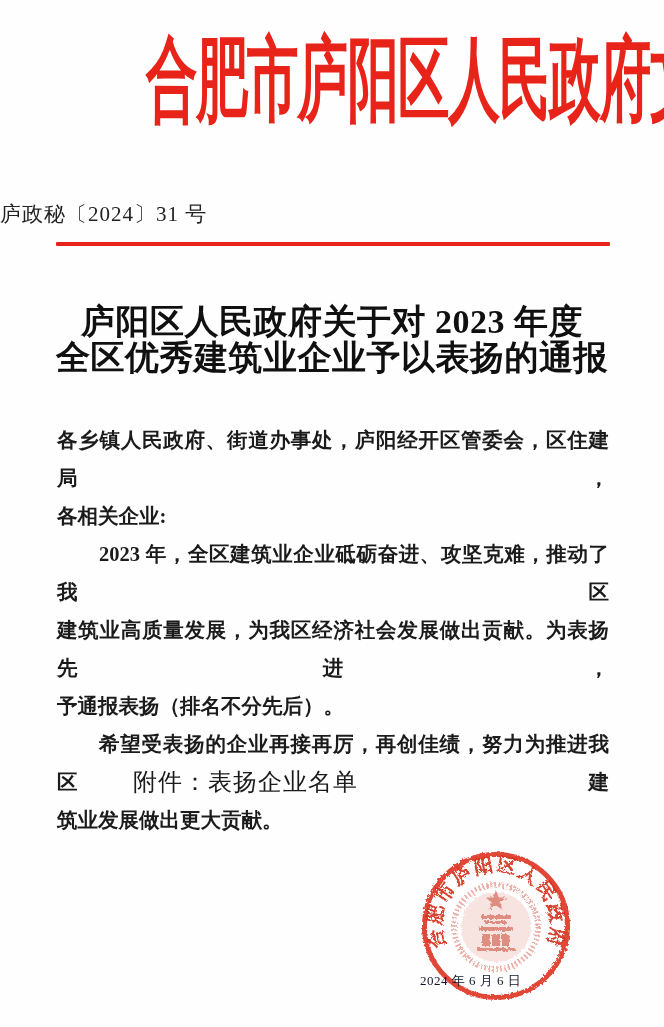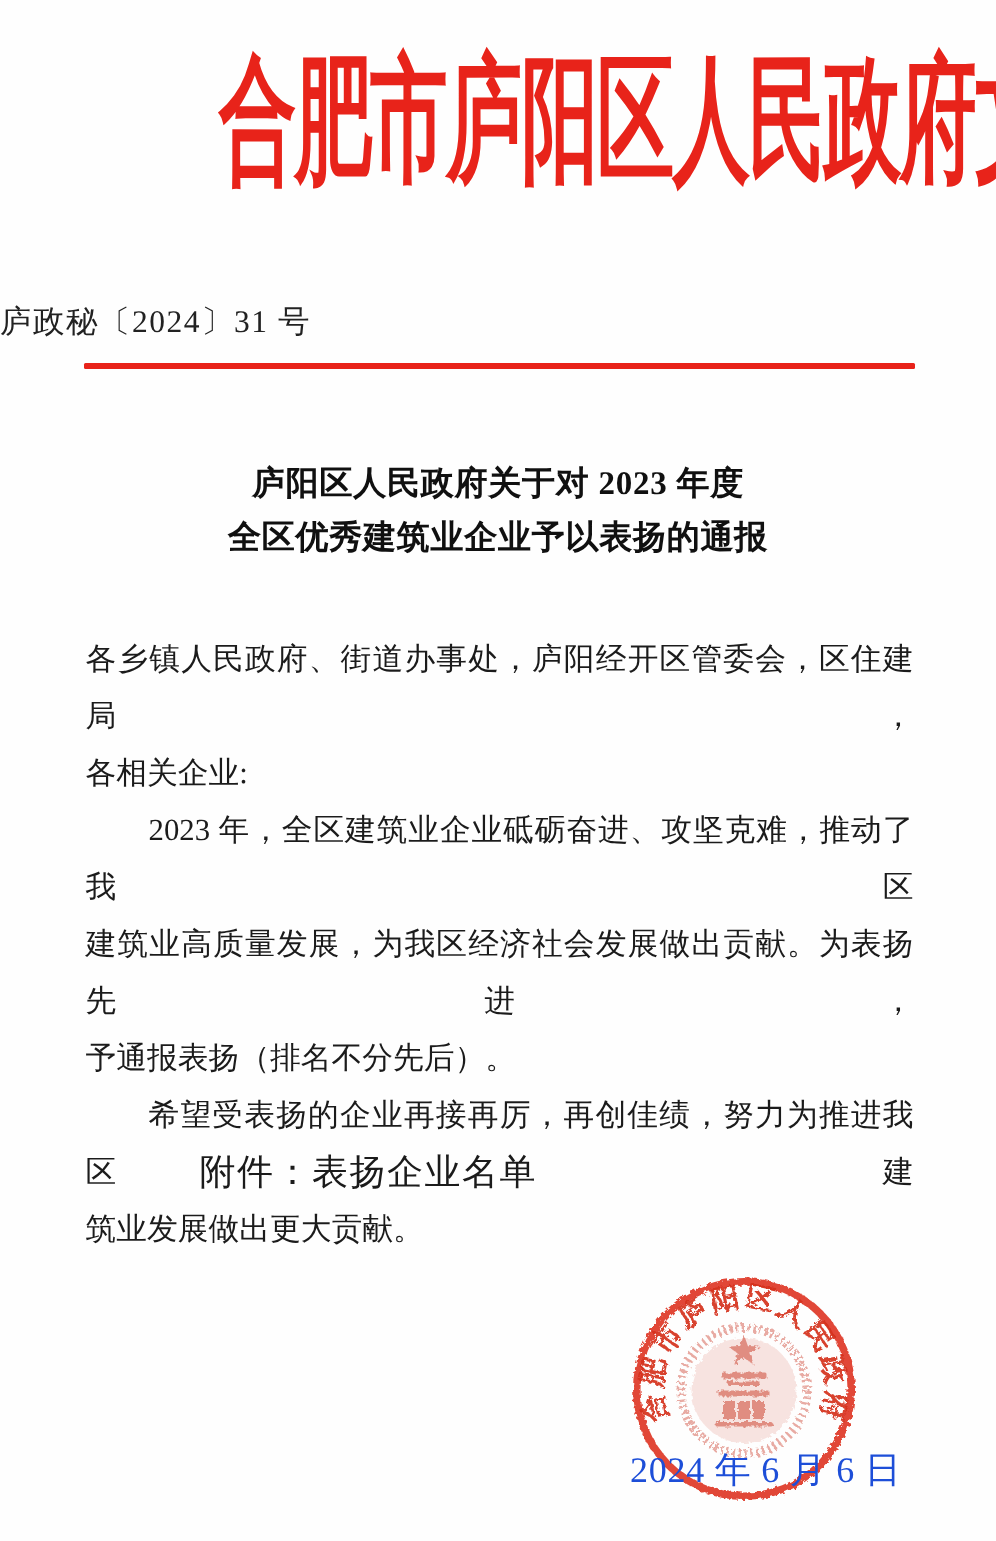--- a/index.html
+++ b/index.html
@@ -22,44 +22,44 @@
     letter-spacing:1px;
   }
 
   .red-rule{
     position:absolute;top:242px;left:56px;width:554px;height:4px;
     background:#e8231a;border-radius:1px;
   }
 
   .doc-title{
     position:absolute;top:304px;left:0;width:664px;margin:0;
-    text-align:center;font-size:22px;line-height:36px;font-weight:bold;
+    text-align:center;font-size:34px;line-height:36px;font-weight:bold;
     color:#101010;letter-spacing:0.5px;
   }
 
   .body-text{
     position:absolute;top:421px;left:57px;width:552px;
-    font-size:20.5px;line-height:38px;color:#1b1b1b;
+    font-size:20.5px;line-height:38px;color:#1b1b1b;font-weight:bold;
   }
   .line{width:100%;text-align:justify;text-align-last:left;text-justify:inter-character;}
   .line.fill{text-align-last:justify;}
   .line.indent{text-indent:42px;}
 
   .attachment{
     position:absolute;top:763px;left:57px;width:552px;
     font-size:24px;line-height:38px;color:#1b1b1b;
     padding-left:76px;box-sizing:border-box;letter-spacing:1px;
   }
 
   .seal{position:absolute;left:419px;top:849px;width:154px;height:154px;z-index:2;}
   .seal svg{display:block;width:154px;height:154px;}
 
   .issue-date{
     position:absolute;left:420px;top:968px;width:220px;
-    font-size:24px;line-height:26px;color:#1d4ed8;z-index:5;letter-spacing:0.5px;
+    font-size:13px;line-height:26px;color:#0f172a;z-index:5;letter-spacing:0.5px;
   }
 </style>
 </head>
 <body>
 
 <div class="page">
 
   <div class="red-head">合肥市庐阳区人民政府文件</div>
 
   <div class="doc-number">庐政秘〔2024〕31 号</div>

